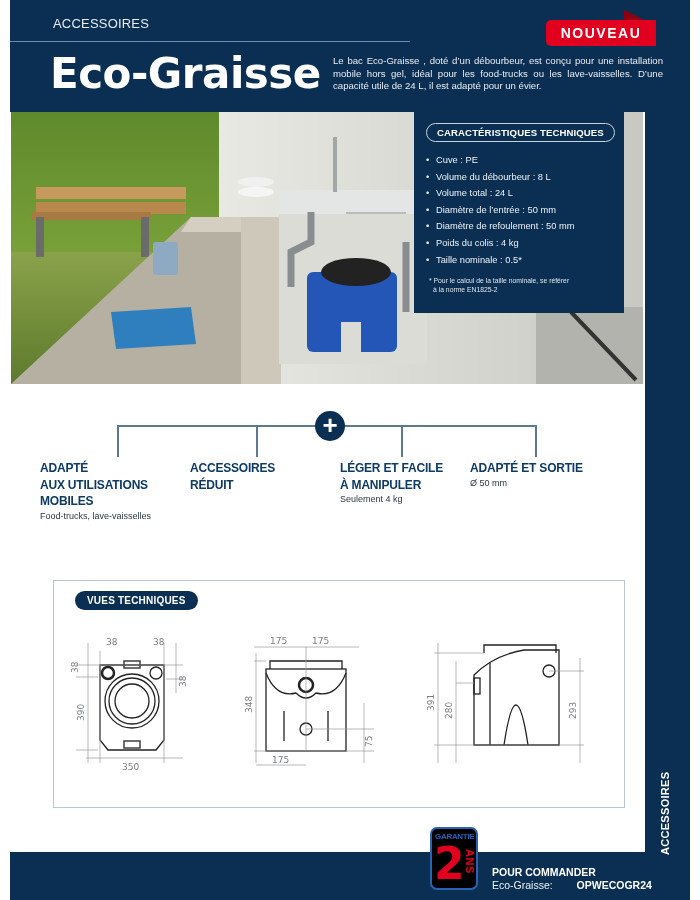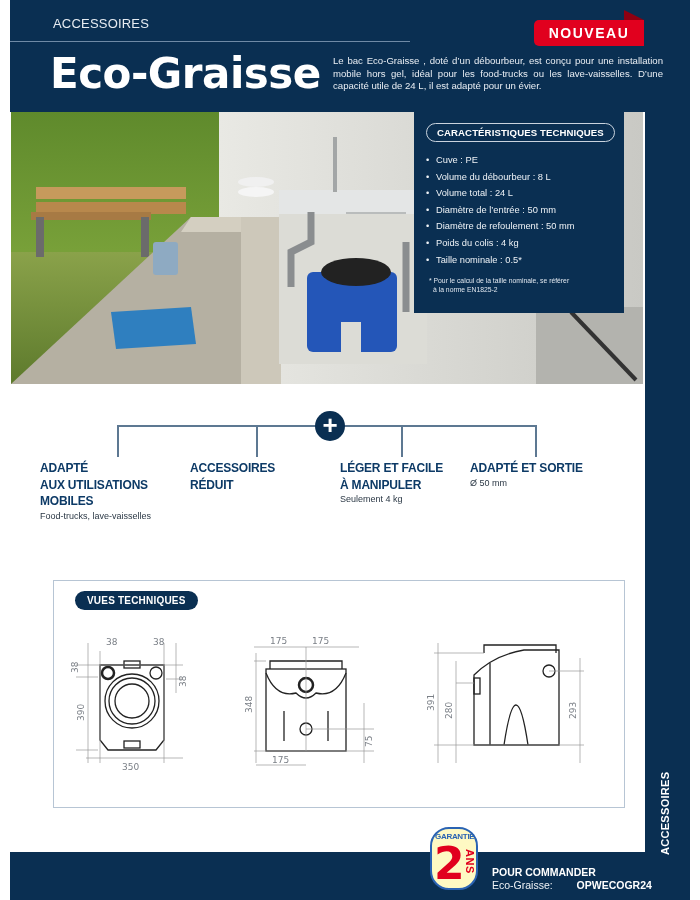--- a/index.html
+++ b/index.html
@@ -8,21 +8,21 @@
 
   .navy { background: #0a2f52; }
 
   
   .header { position: absolute; left: 10px; top: 0; width: 680px; height: 112px; }
   .cat-label { position: absolute; left: 43px; top: 16px; color: #e7ecf2; font-size: 13px; letter-spacing: 0.2px; }
   .header-rule { position: absolute; left: 0; top: 41px; width: 400px; height: 1px; background: #6f8aa6; }
   .title { position: absolute; left: 40px; top: 49px; color: #fff; font-weight: bold; font-size: 42px; letter-spacing: -0.5px; font-family: "DejaVu Sans", sans-serif; }
   .intro { position: absolute; left: 323px; top: 55px; width: 330px; color: #e8edf3; font-size: 9.6px; line-height: 12.5px; text-align: justify; }
 
-  .nouveau { position: absolute; left: 534px; top: 20px; width: 110px; height: 26px; background: #e1001e; border-radius: 5px 0 0 5px; color: #fff; font-weight: bold; font-size: 14px; letter-spacing: 1.5px; display: flex; align-items: center; justify-content: center; }
+  .nouveau { position: absolute; left: 546px; top: 20px; width: 110px; height: 26px; background: #e1001e; border-radius: 5px 0 0 5px; color: #fff; font-weight: bold; font-size: 14px; letter-spacing: 1.5px; display: flex; align-items: center; justify-content: center; }
   .nouveau-fold { position: absolute; left: 624px; top: 10px; width: 0; height: 0; border-left: 20px solid #8e0011; border-top: 10px solid transparent; }
 
   
   .side-band { position: absolute; left: 645px; top: 112px; width: 45px; height: 788px; }
   .side-label { position: absolute; left: 659px; top: 855px; transform: rotate(-90deg); transform-origin: left top; color: #fff; font-weight: bold; font-size: 11px; letter-spacing: 0.3px; white-space: nowrap; }
 
   
   .photo { position: absolute; left: 11px; top: 112px; width: 632px; height: 272px; overflow: hidden; background: #d9d8d2; }
   .photo svg { display: block; }
 
@@ -47,21 +47,21 @@
   .tech-pill { position: absolute; left: 21px; top: 10px; background: #0a2f52; color: #fff; font-weight: bold; font-size: 10px; padding: 4px 12px; border-radius: 10px; letter-spacing: 0.2px; }
   .drawing { position: absolute; }
   .dim { font-family: "DejaVu Sans", sans-serif; font-size: 9px; fill: #7a7f86; }
 
   
   .footer { position: absolute; left: 10px; top: 852px; width: 635px; height: 48px; }
   .order-title { position: absolute; left: 492px; top: 866px; color: #fff; font-weight: bold; font-size: 10.5px; }
   .order-line { position: absolute; left: 492px; top: 879px; color: #eef2f6; font-size: 10.5px; }
   .order-line b { font-weight: bold; color: #fff; padding-left: 21px; }
 
-  .badge { position: absolute; left: 430px; top: 827px; width: 48px; height: 63px; background: #fef9c3; border: 2px solid #2a63b3; border-radius: 19px; }
+  .badge { position: absolute; left: 430px; top: 827px; width: 48px; height: 63px; background: #000000; border: 2px solid #2a63b3; border-radius: 7px; }
   .badge-top { position: absolute; left: 3px; top: 3px; color: #2a63b3; font-weight: bold; font-size: 8px; letter-spacing: -0.3px; }
   .badge-num { position: absolute; left: 2px; top: 10px; color: #e1001e; font-weight: bold; font-size: 44px; line-height: 50px; font-family: "DejaVu Sans", sans-serif; }
   .badge-ans { position: absolute; left: 44px; top: 20px; transform: rotate(90deg); transform-origin: left top; color: #e1001e; font-weight: bold; font-size: 11px; letter-spacing: 0.5px; }
 </style>
 </head>
 <body>
 
 <div class="header navy">
   <div class="cat-label">ACCESSOIRES</div>
   <div class="header-rule"></div>

